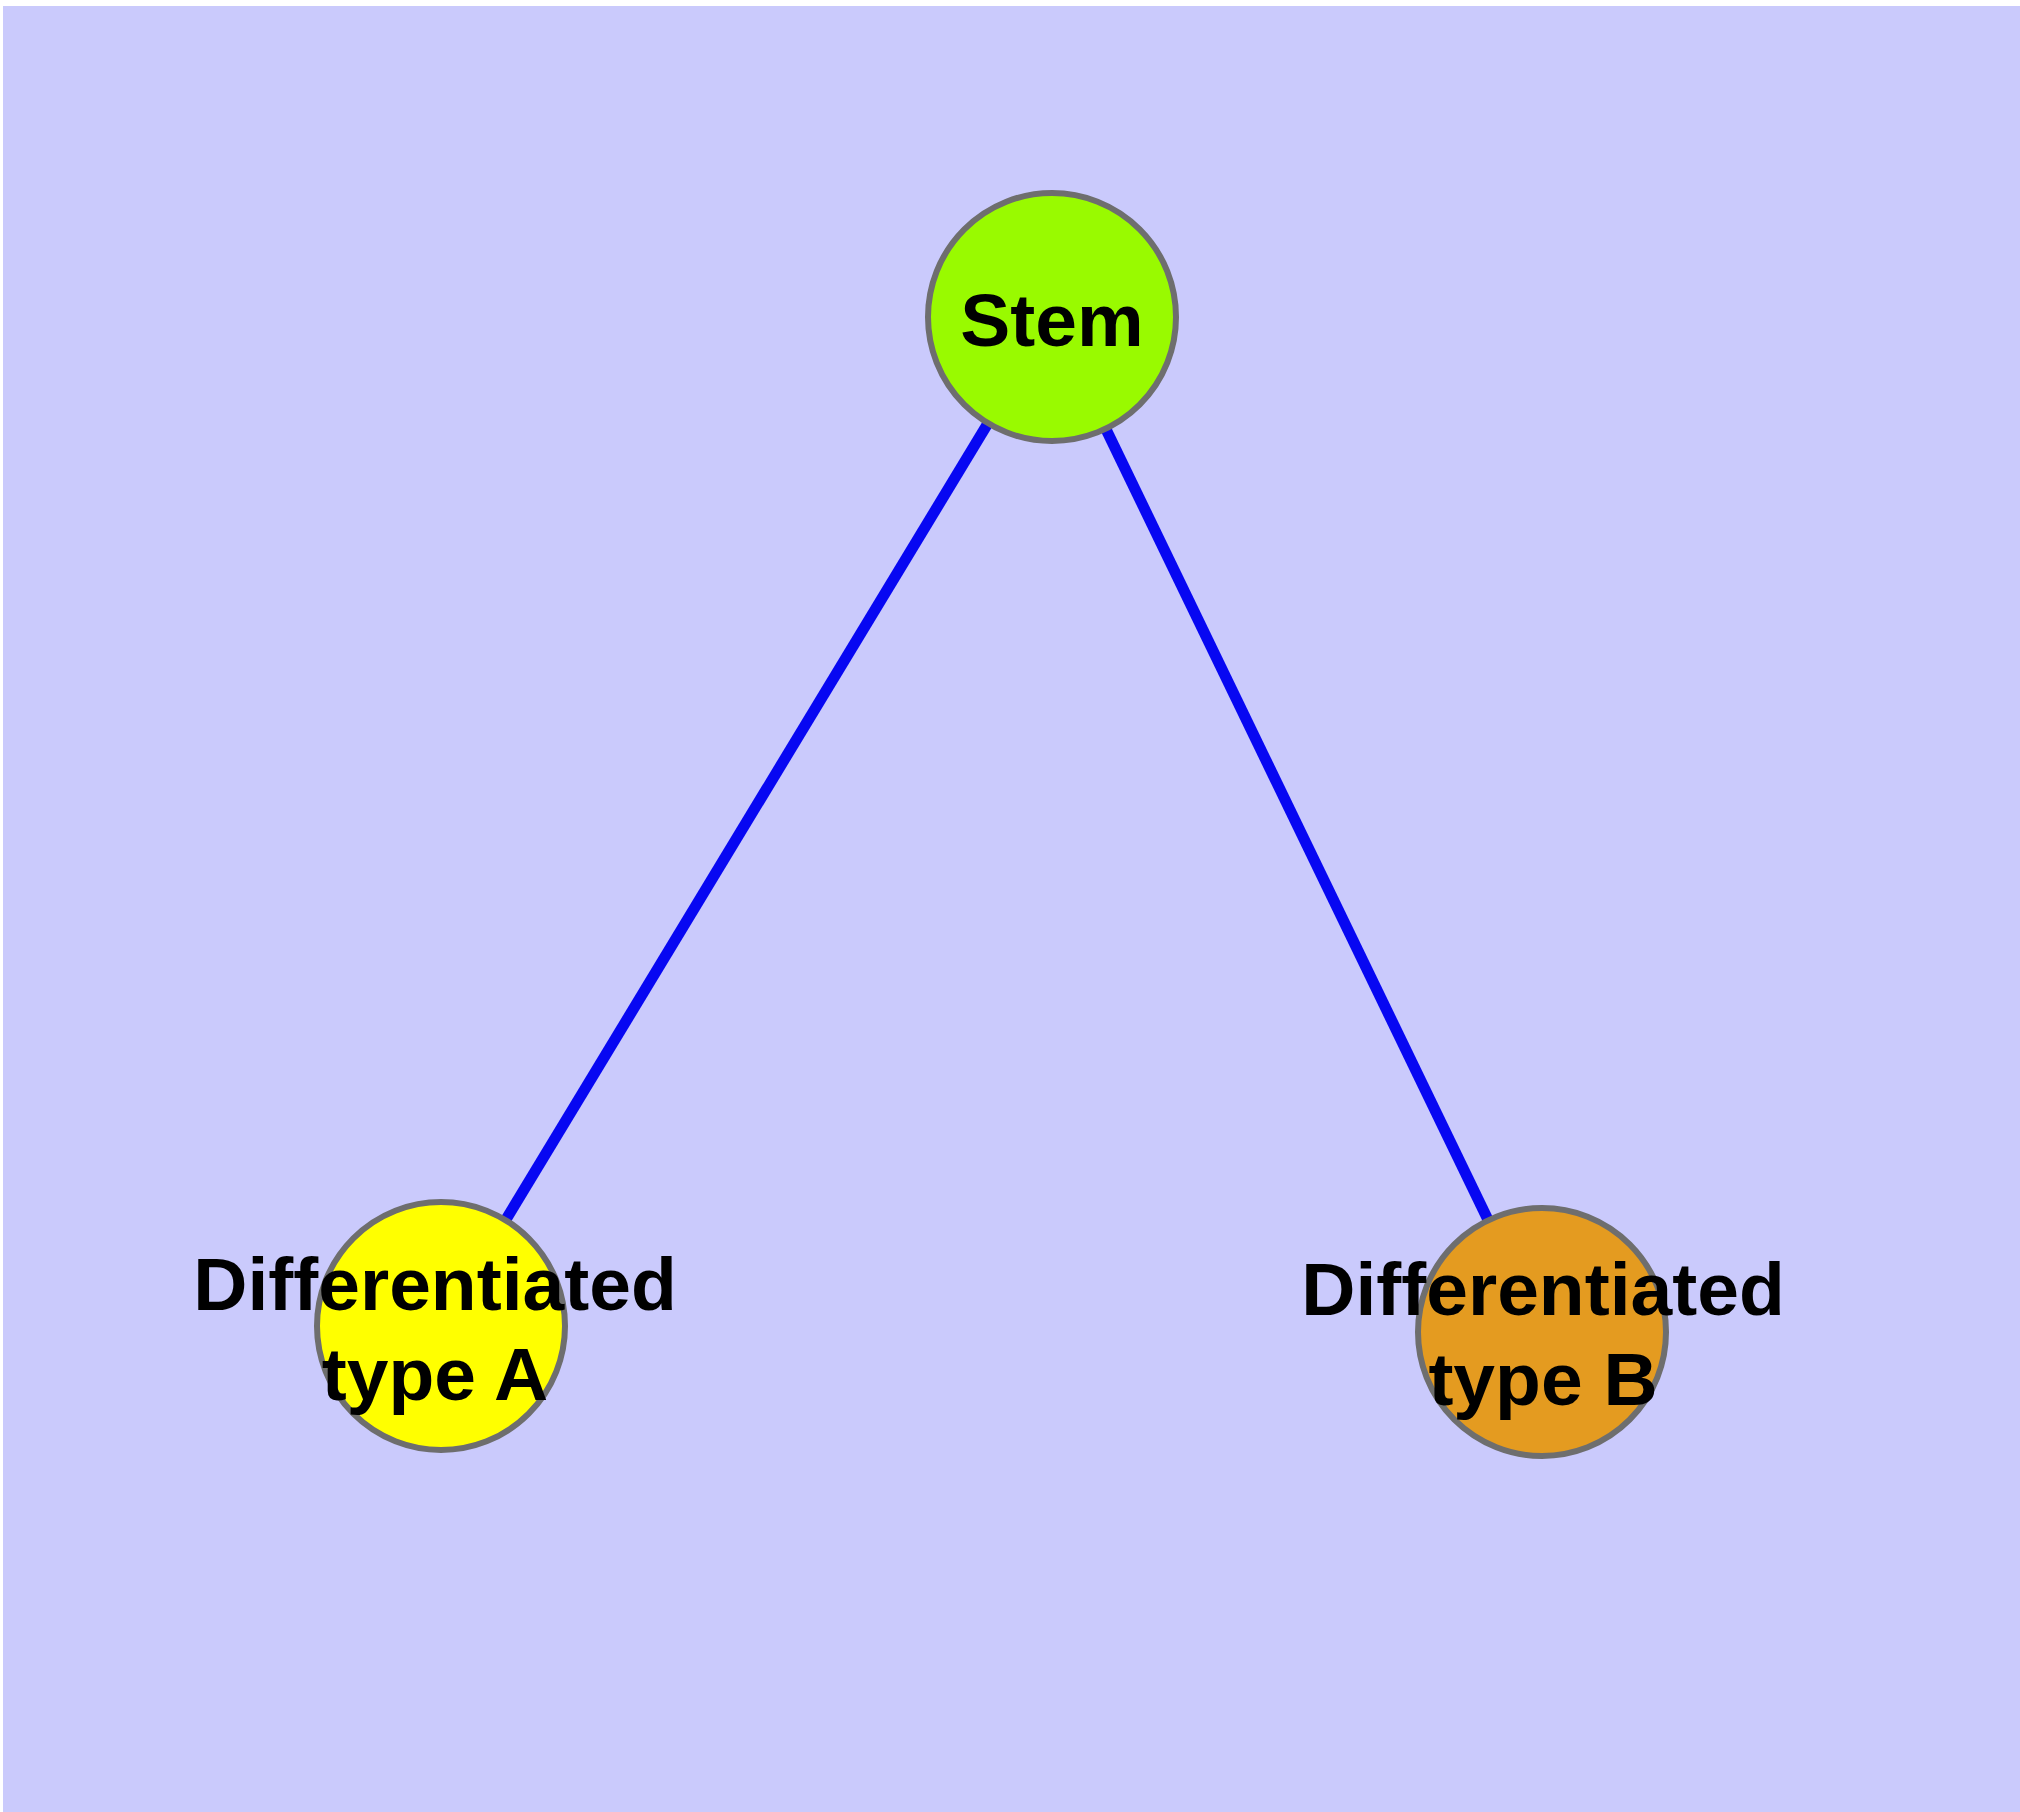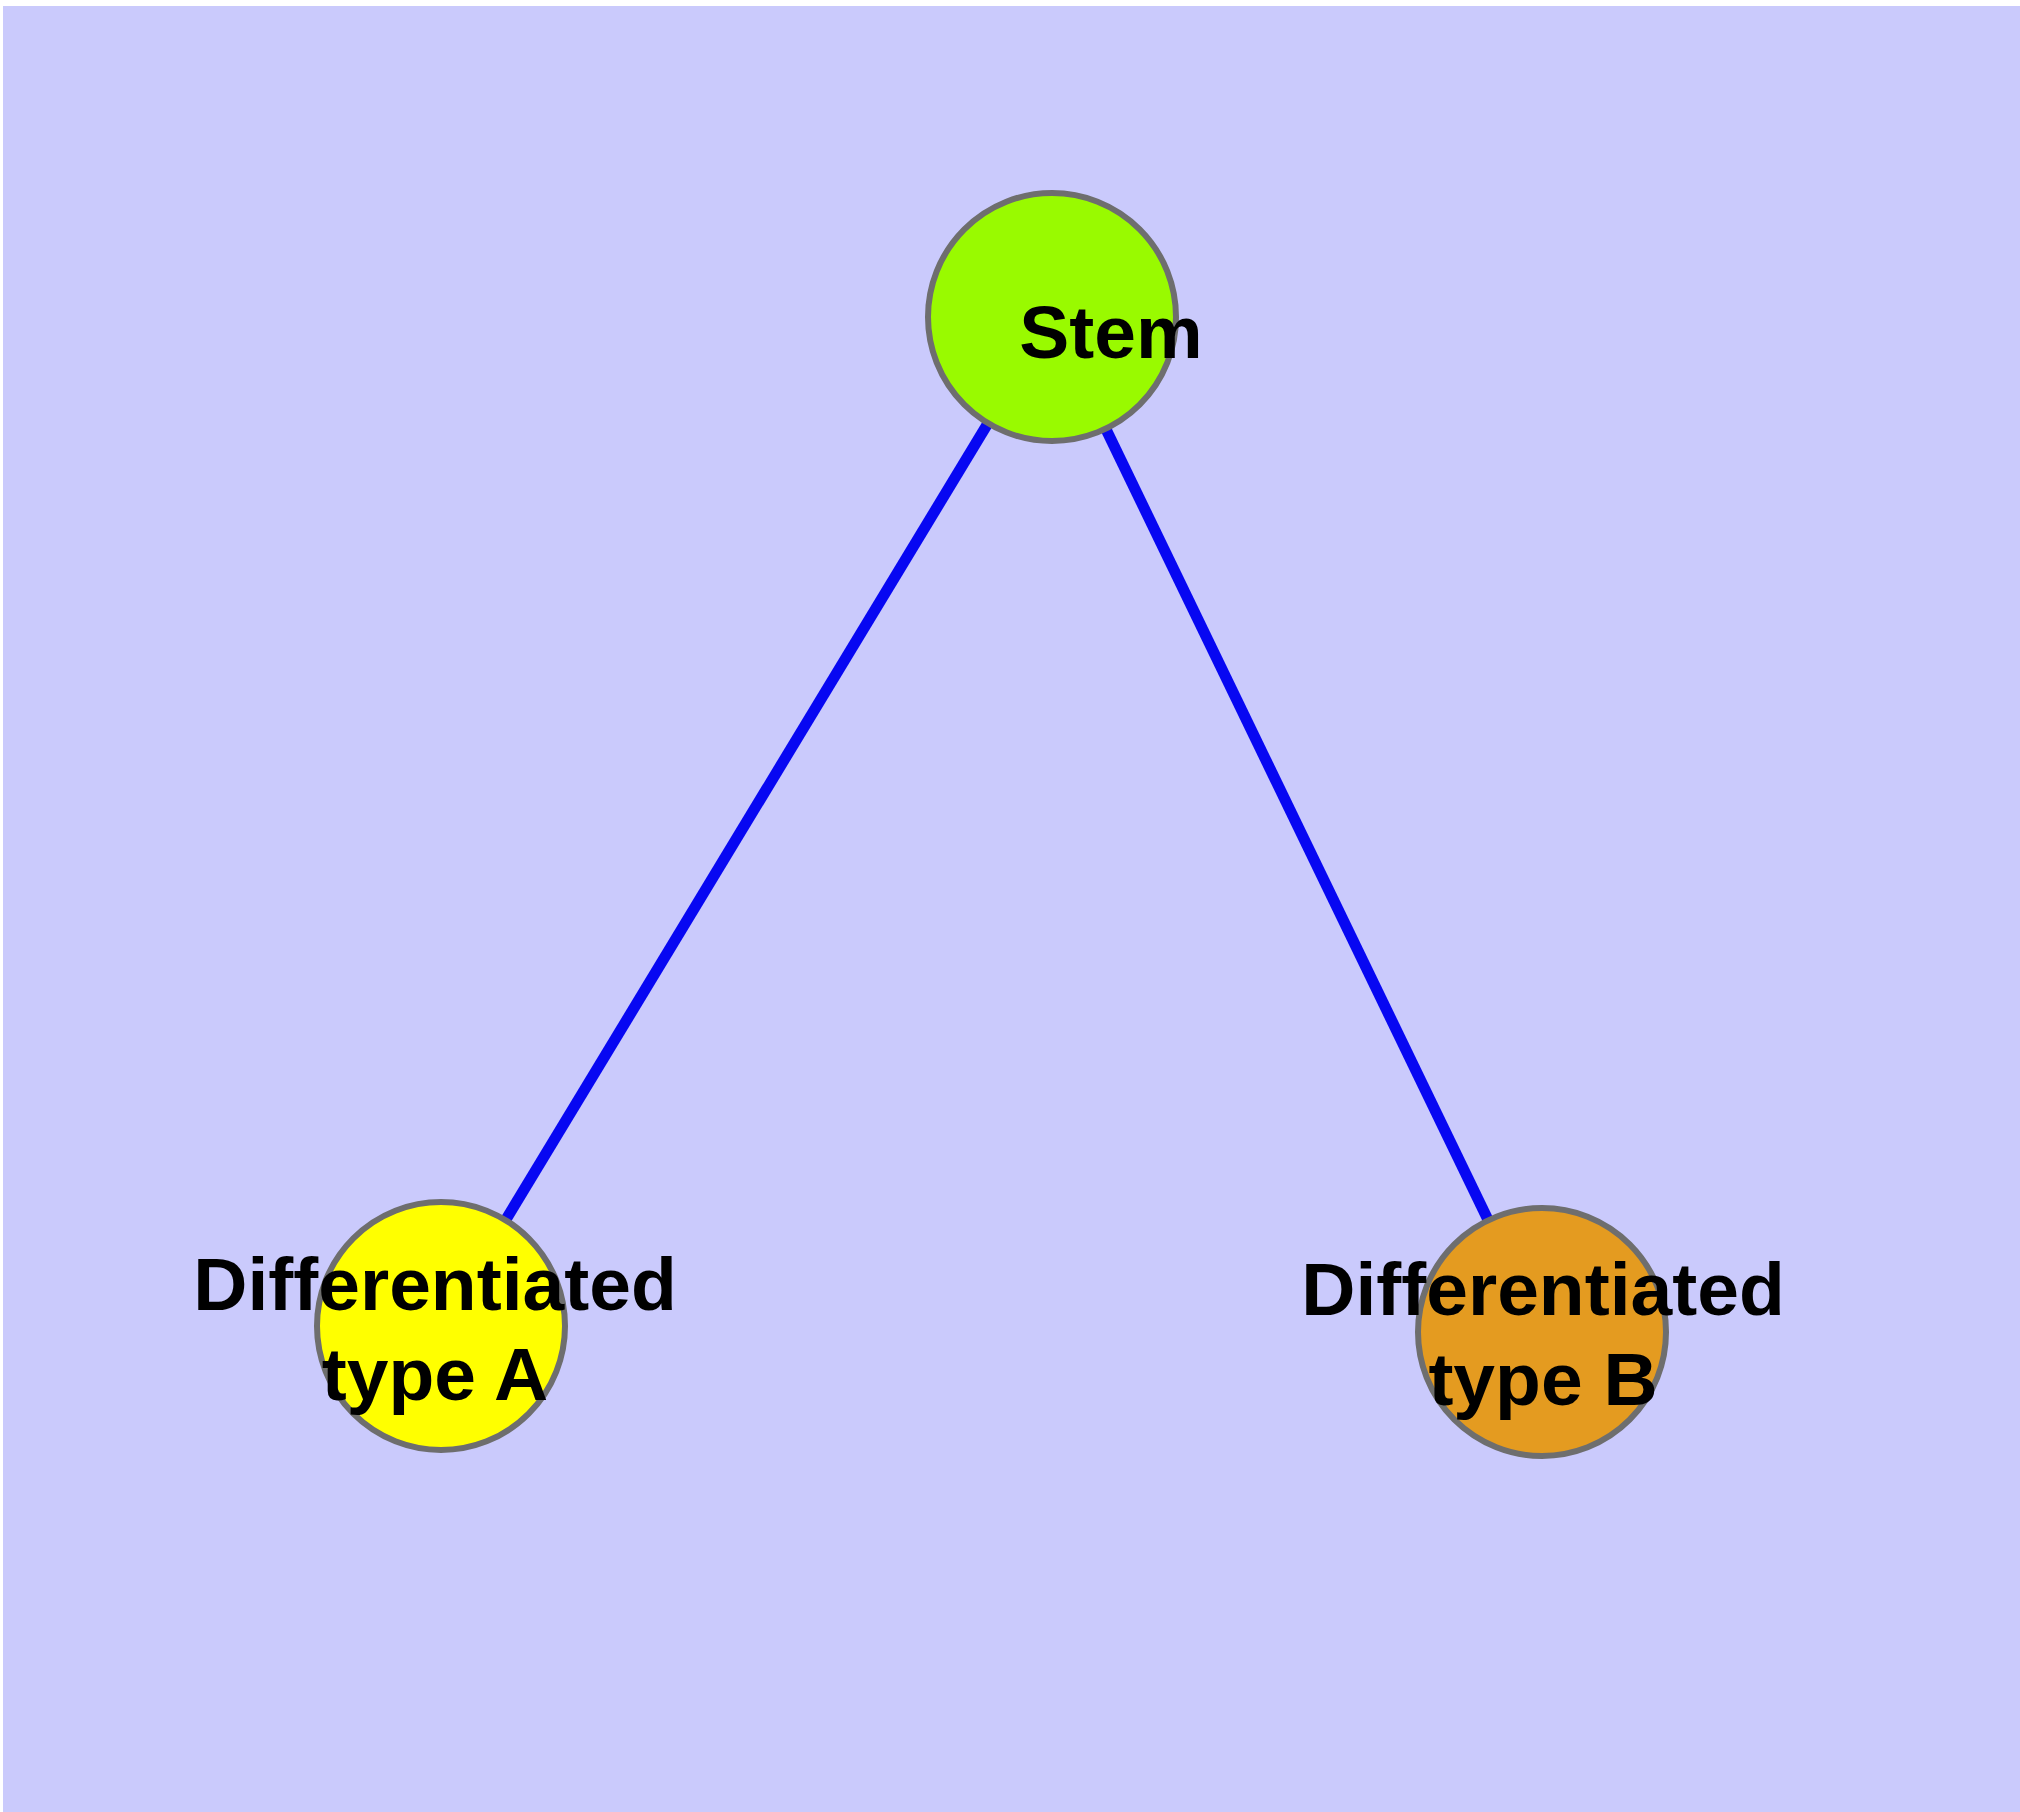--- a/index.html
+++ b/index.html
@@ -61,21 +61,21 @@
     transform: translate(-50%, -50%);
     font-size: 75px;
     font-weight: bold;
     line-height: 1.2;
     text-align: center;
     white-space: pre-line;
     z-index: 3;
     width: 1187px;
     pointer-events: none;
   }
-  .label-stem { left: 1111px; top: 320px; margin-top: 12px; }
+  .label-stem { left: 1052px; top: 320px; }
   .label-a    { left: 435px;  top: 1329px; }
   .label-b    { left: 1543px; top: 1334px; }
 </style>
 </head>
 <body>
 
 <div class="canvas">
 
   <div class="panel" style="background-color: rgb(202, 202, 252);"></div>
 

